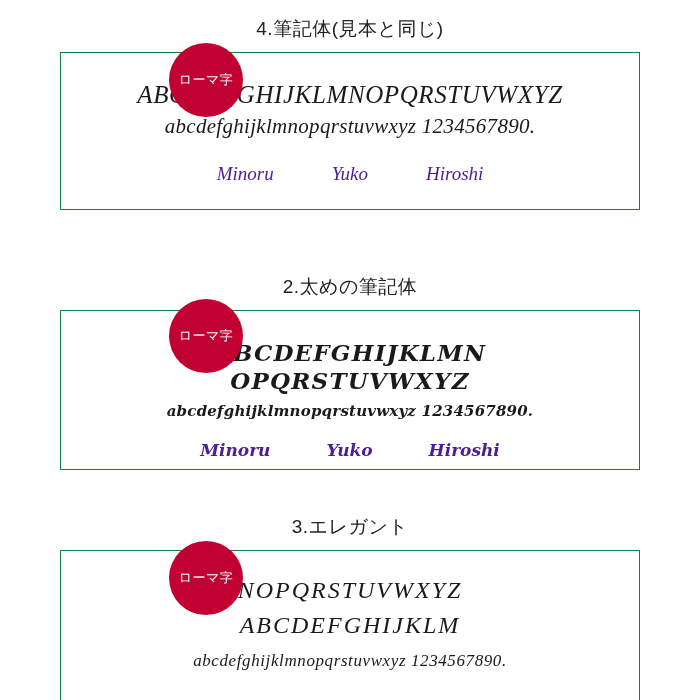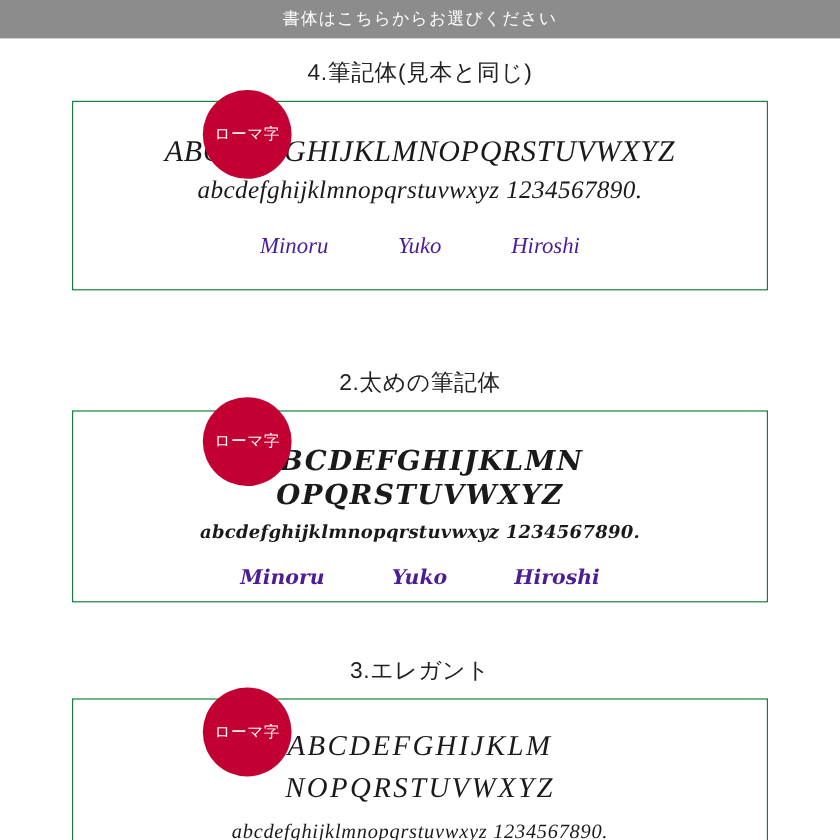--- a/index.html
+++ b/index.html
@@ -174,23 +174,20 @@
   }
   .name-item {
     display: inline-block;
   }
 </style>
 </head>
 <body>
 
 <div class="page">
 
-  <div class="header-bar">
-    <span>書体はこちらからお選びください</span>
-  </div>
 
   <div class="section" id="section-1">
     <h2 class="section-title">4.筆記体(見本と同じ)</h2>
     <div class="sample-box">
       <div class="badge">
         <span>ローマ字</span>
       </div>
       <div class="alpha-line f1-upper">ABCDEFGHIJKLMNOPQRSTUVWXYZ</div>
       <div class="alpha-line f1-lower">abcdefghijklmnopqrstuvwxyz 1234567890.</div>
       <div class="names-row">
@@ -217,20 +214,20 @@
       </div>
     </div>
   </div>
 
   <div class="section" id="section-3">
     <h2 class="section-title">3.エレガント</h2>
     <div class="sample-box">
       <div class="badge">
         <span>ローマ字</span>
       </div>
+      <div class="alpha-line f3-upper">NOPQRSTUVWXYZ</div>
       <div class="alpha-line f3-upper">ABCDEFGHIJKLM</div>
-      <div class="alpha-line f3-upper">NOPQRSTUVWXYZ</div>
       <div class="alpha-line f3-lower">abcdefghijklmnopqrstuvwxyz  1234567890.</div>
 
     </div>
   </div>
 
 </div>
 
 </body></html>

